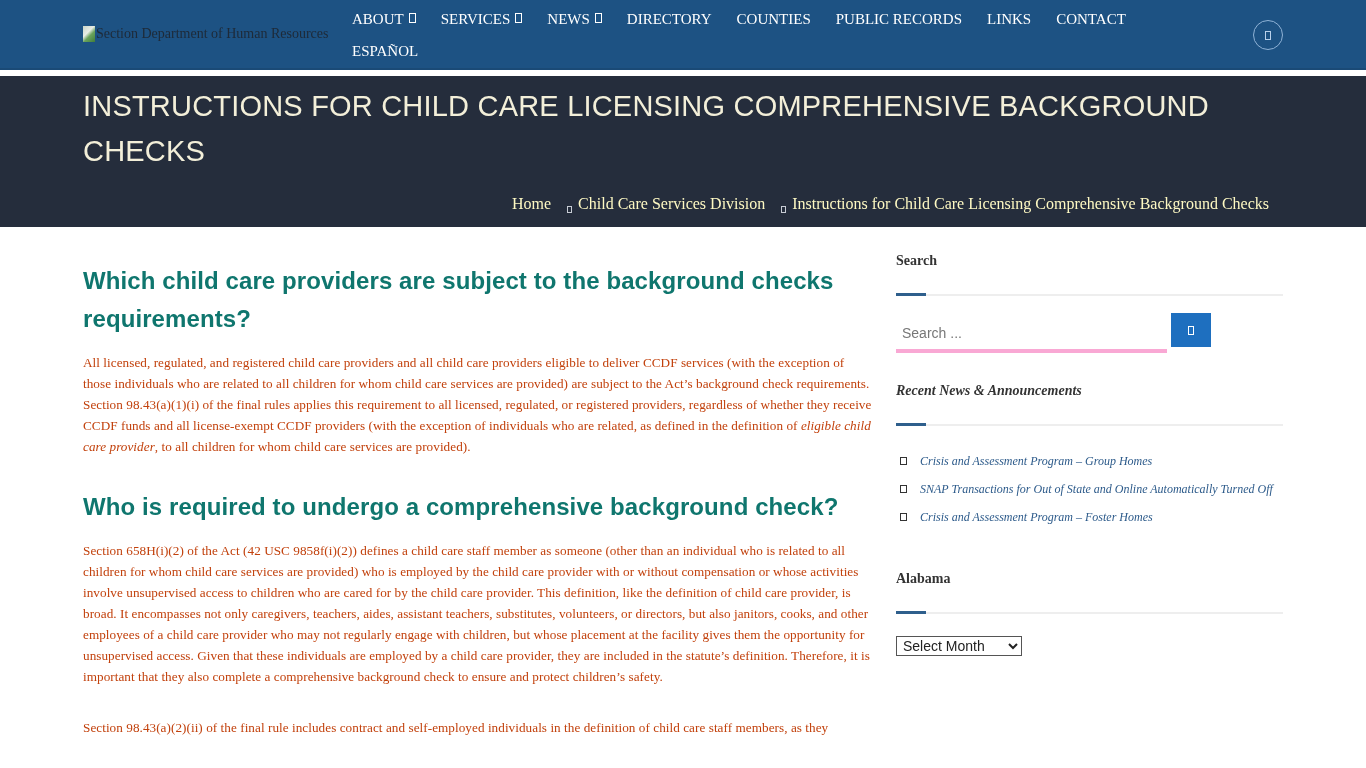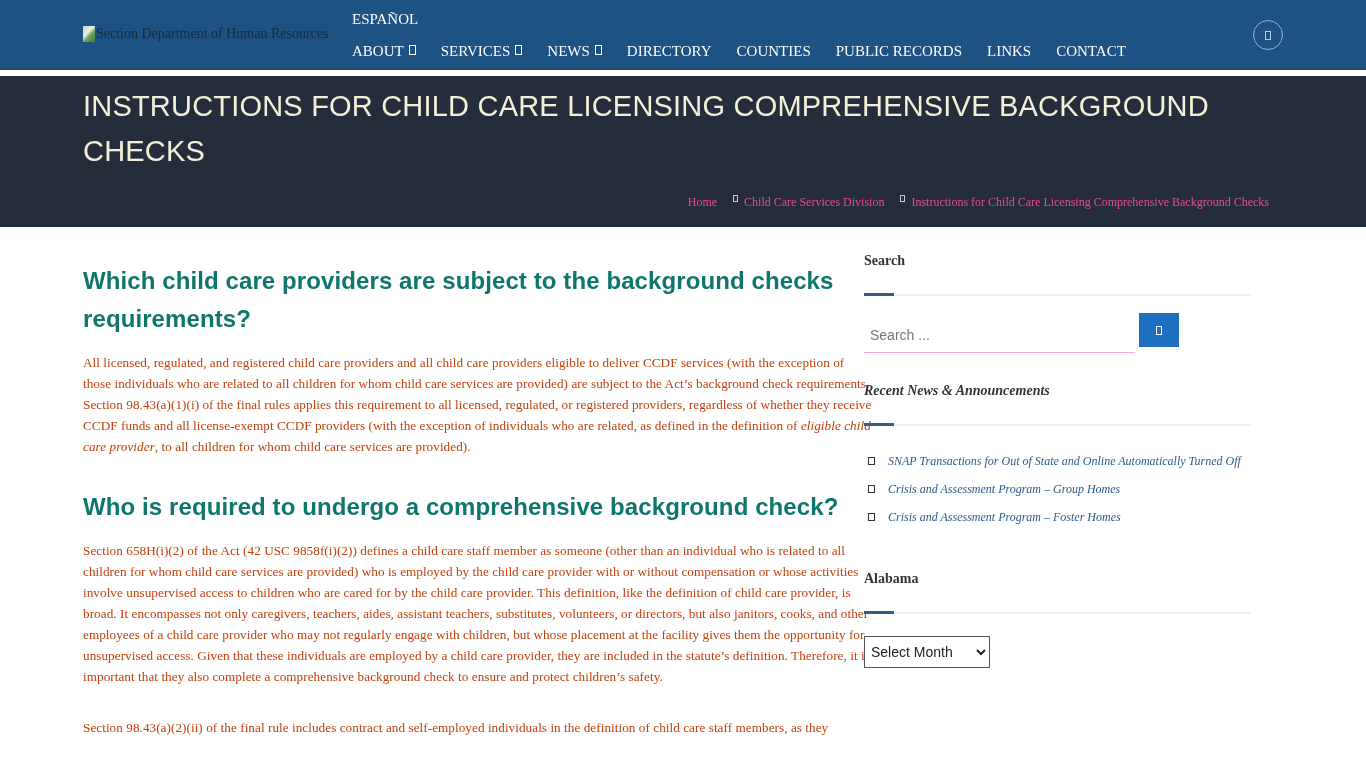--- a/index.html
+++ b/index.html
@@ -14,73 +14,73 @@
   .nav-row { display: flex; height: 30px; align-items: center; }
   .nav-row + .nav-row { margin-top: 2px; }
   .nav-item { font-size: 15px; color: #ffffff; margin-right: 25px; white-space: nowrap; letter-spacing: 0; cursor: pointer; }
   .nav-item .caret { font-family: "DejaVu Sans", sans-serif; font-size: 9px; display: inline-block; width: 7px; height: 10px; border: 1px solid #ffffff; margin-left: 5px; vertical-align: 1px; }
   .search-toggle { position: absolute; left: 1253px; top: 20px; width: 30px; height: 30px; border: 1px solid #8fb2d6; border-radius: 50%; display: flex; align-items: center; justify-content: center; cursor: pointer; }
   .search-toggle .glyph { width: 6px; height: 9px; border: 1px solid #b8d0ea; }
 
   
   .title-band { position: absolute; left: 0; top: 76px; width: 1366px; height: 151px; background: #252d3c; }
   .page-title { position: absolute; left: 83px; top: 8px; width: 1180px; font-family: "Liberation Sans", sans-serif; font-size: 29px; line-height: 45px; color: #f3efd9; font-weight: normal; letter-spacing: 0.2px; }
-  .breadcrumb { position: absolute; right: 97px; top: 119px; font-size: 12px; color: #ec4899; display: flex; align-items: flex-start; white-space: nowrap; }
+  .breadcrumb { position: absolute; right: 97px; top: 119px; font-size: 16px; color: #fef9c3; display: flex; align-items: flex-end; white-space: nowrap; }
   .breadcrumb .crumb { cursor: pointer; }
   .breadcrumb .sep { display: inline-block; width: 5px; height: 7px; border: 1px solid #c7ccd4; margin: 0 6px 0 16px; vertical-align: -1px; }
   .breadcrumb .current { cursor: default; }
 
   
   .main { position: absolute; left: 83px; top: 262px; width: 790px; }
   .main h2 { font-family: Liberation Sans, sans-serif; font-weight: bold; font-size: 24px; line-height: 38px; color: #0f766e; letter-spacing: 0.1px; }
   .main p { font-size: 13.2px; line-height: 21px; color: #c2410c; margin-top: 14px; letter-spacing: 0.05px; }
   .main p em { font-style: italic; }
   .main .h2-second { margin-top: 31px; }
   .main .p-third { margin-top: 30px; }
 
   
-  .sidebar { position: absolute; left: 864px; top: 252px; width: 387px; }
+  .sidebar { position: absolute; left: 896px; top: 252px; width: 387px; }
   .widget-title { font-size: 14px; font-weight: bold; color: #333333; line-height: 18px; }
   .widget-rule { position: relative; height: 2px; margin-top: 24px; background: #eeeeee; }
   .widget-rule::before { content: ""; position: absolute; left: 0; top: -1px; width: 30px; height: 3px; background: #2e5f8c; }
   .search-row { display: flex; align-items: flex-start; margin-top: 21px; }
-  .search-input { width: 271px; height: 36px; border: none; border-bottom: 1px solid #f9a8d4; font-family: "Liberation Sans", sans-serif; font-size: 14px; color: #555555; padding: 0 6px; outline: none; background: transparent; }
+  .search-input { width: 271px; height: 36px; border: none; border-bottom: 4px solid #f9a8d4; font-family: "Liberation Sans", sans-serif; font-size: 14px; color: #555555; padding: 0 6px; outline: none; background: transparent; }
   .search-input::placeholder { color: #777777; }
   .search-btn { width: 40px; height: 34px; margin-left: 4px; margin-top: -4px; background: #1e6fbf; border: none; display: flex; align-items: center; justify-content: center; cursor: pointer; }
   .search-btn .glyph { width: 6px; height: 9px; border: 1px solid #ffffff; }
 
   .news-list { list-style: none; margin-top: 21px; }
   .news-list li { display: flex; align-items: center; height: 28px; }
   .news-list .bullet { width: 7px; height: 8px; border: 1px solid #333; margin: 0 13px 0 4px; flex-shrink: 0; }
   .news-list a { font-size: 12px; color: #2c5a8a; text-decoration: none; white-space: nowrap; cursor: pointer; }
 
-  .archive-select { margin-top: 22px; width: 126px; height: 32px; font-family: "Liberation Sans", sans-serif; font-size: 14px; color: #222; border: 1px solid #555; background: #fff; padding: 0 2px; }
+  .archive-select { margin-top: 22px; width: 126px; height: 20px; font-family: "Liberation Sans", sans-serif; font-size: 14px; color: #222; border: 1px solid #555; background: #fff; padding: 0 2px; }
 </style>
 </head>
 <body>
 
 <header class="site-header">
   <div class="logo">
     <span class="broken-img"></span>
     <span>Section Department of Human Resources</span>
   </div>
 
   <nav class="nav">
     <div class="nav-row">
-      <span class="nav-item">ESPAÑOL</span>
-    </div>
-    <div class="nav-row">
       <span class="nav-item"><span>ABOUT</span><span class="caret"></span></span>
       <span class="nav-item"><span>SERVICES</span><span class="caret"></span></span>
       <span class="nav-item"><span>NEWS</span><span class="caret"></span></span>
       <span class="nav-item">DIRECTORY</span>
       <span class="nav-item">COUNTIES</span>
       <span class="nav-item">PUBLIC RECORDS</span>
       <span class="nav-item">LINKS</span>
       <span class="nav-item">CONTACT</span>
+    </div>
+    <div class="nav-row">
+      <span class="nav-item">ESPAÑOL</span>
     </div>
   </nav>
 
   <div class="search-toggle">
     <span class="glyph"></span>
   </div>
 </header>
 
 <section class="title-band">
   <h1 class="page-title">INSTRUCTIONS FOR CHILD CARE LICENSING COMPREHENSIVE BACKGROUND CHECKS</h1>
@@ -113,25 +113,25 @@
       </button>
     </div>
   </div>
 
   <div style="margin-top:29px;font-style:italic;">
     <div class="widget-title">Recent News &amp; Announcements</div>
     <div class="widget-rule"></div>
     <ul class="news-list">
       <li>
         <span class="bullet"></span>
-        <a>SNAP Transactions for Out of State and Online Automatically Turned Off</a>
+        <a>Crisis and Assessment Program – Group Homes</a>
       </li>
       <li>
         <span class="bullet"></span>
-        <a>Crisis and Assessment Program – Group Homes</a>
+        <a>SNAP Transactions for Out of State and Online Automatically Turned Off</a>
       </li>
       <li>
         <span class="bullet"></span>
         <a>Crisis and Assessment Program – Foster Homes</a>
       </li>
     </ul>
   </div>
 
   <div style="margin-top:39px;">
     <div class="widget-title">Alabama</div>

